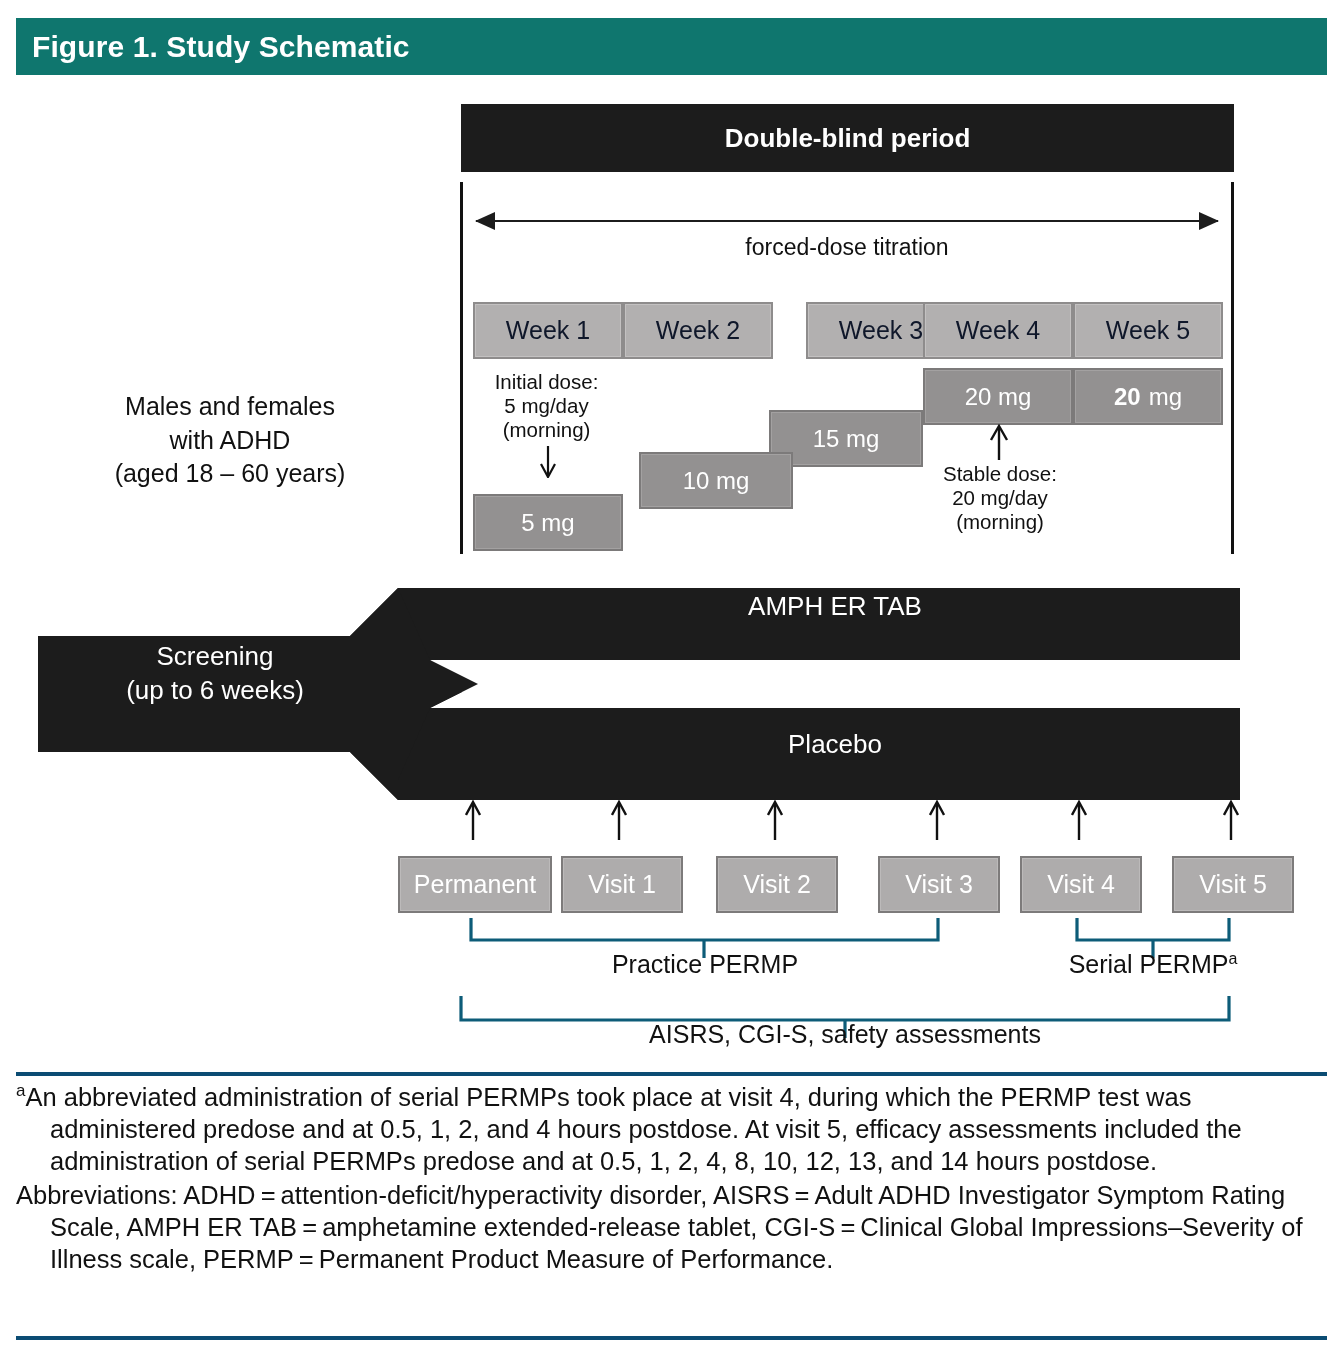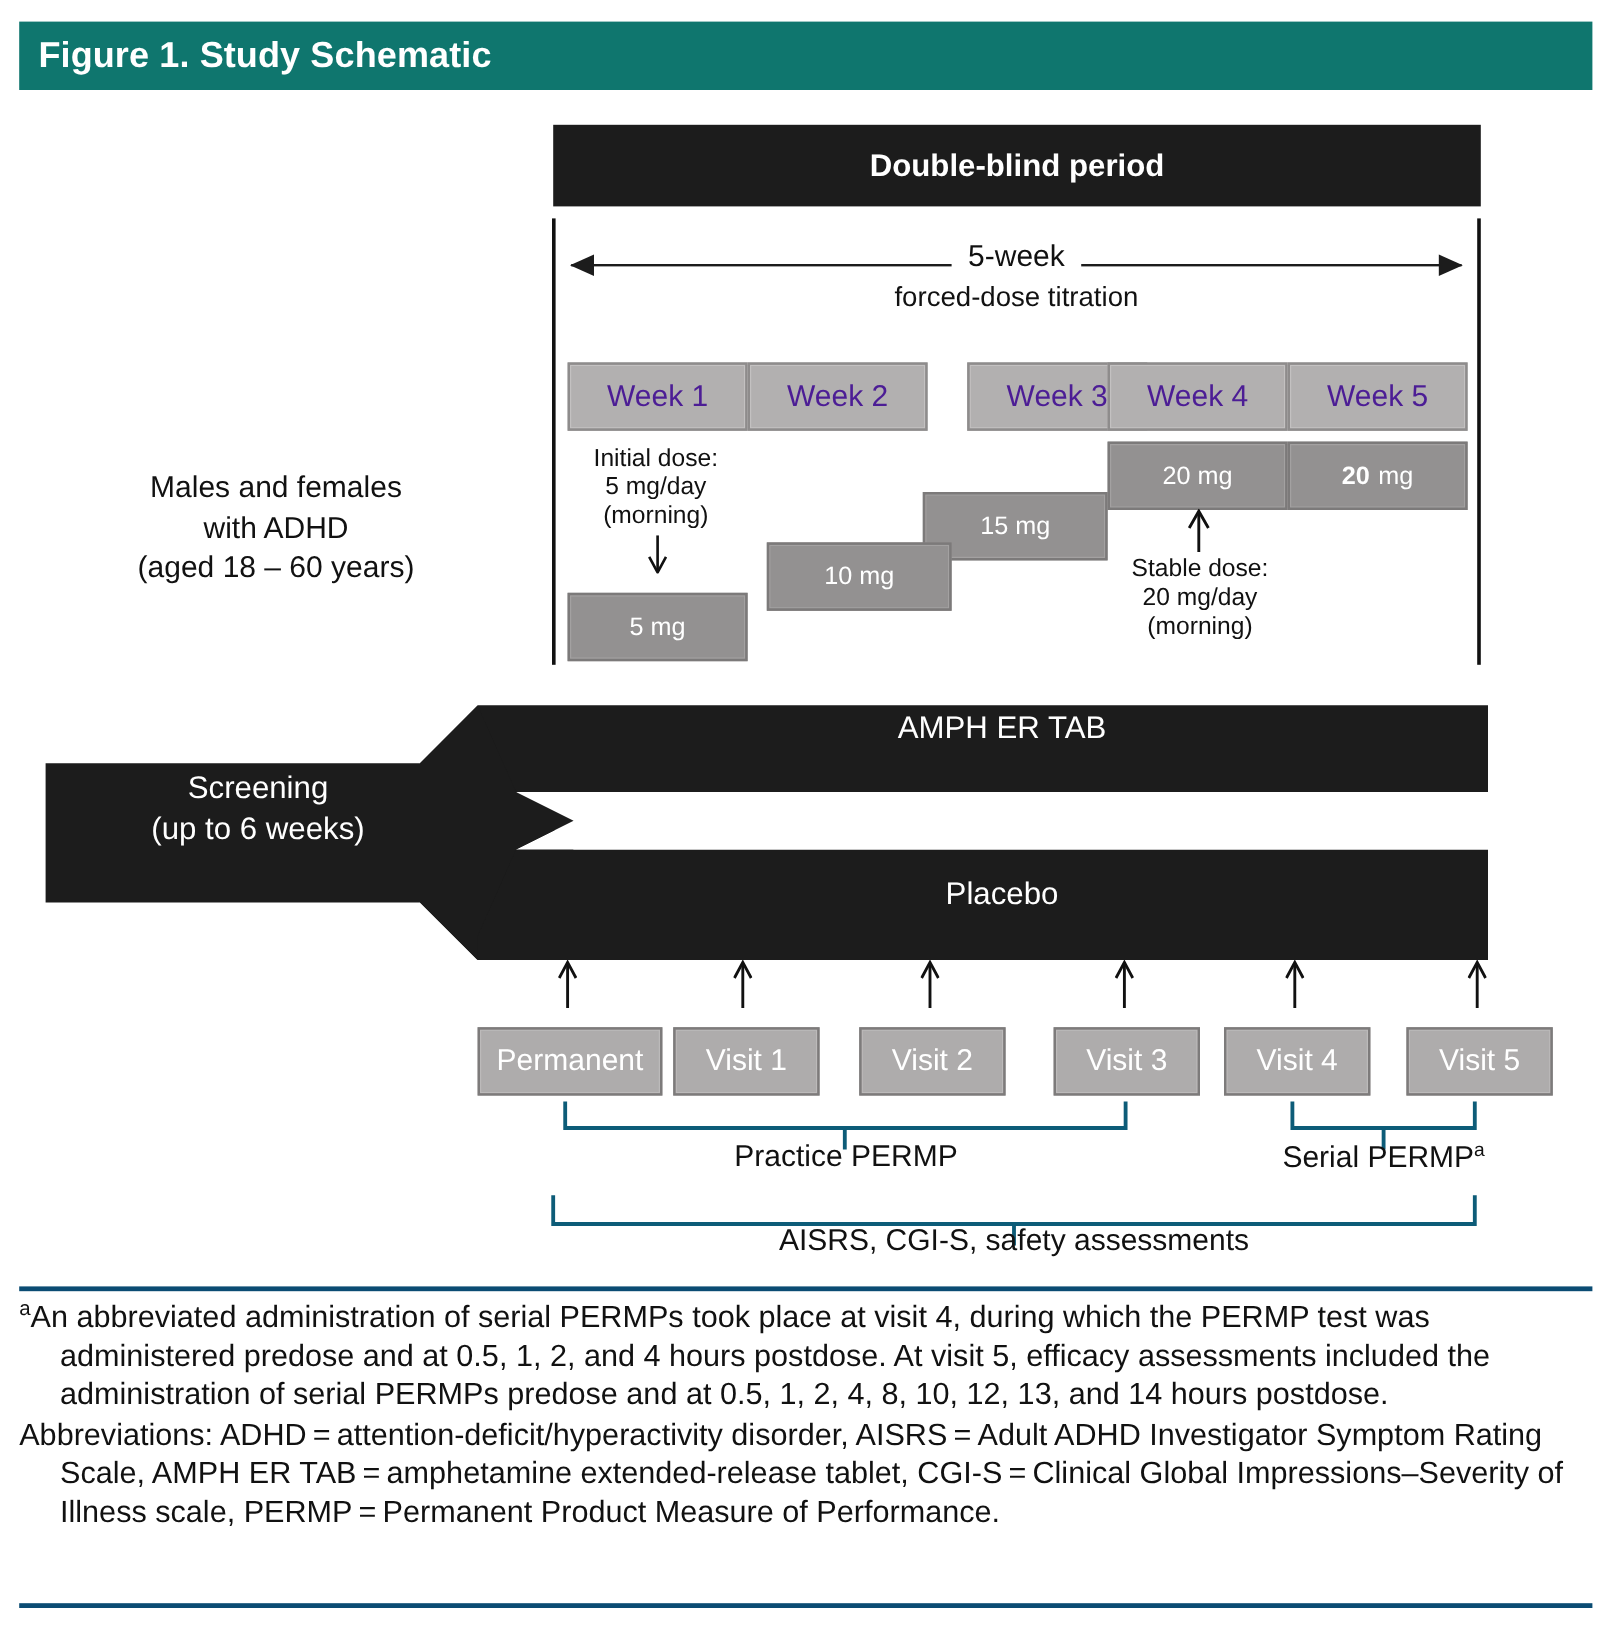--- a/index.html
+++ b/index.html
@@ -61,28 +61,28 @@
     right:-1px;transform:translateY(-50%);
     border-top:9px solid transparent;border-bottom:9px solid transparent;
     border-left:20px solid #1c1c1c;
   }
 
   
   .wk-box{
     height:53px;background:#b2b0b0;border:2px solid #8e8c8c;
     box-shadow:inset 0 0 0 1px #c3c1c1;
     display:flex;align-items:center;justify-content:center;
-    color:#4c1d95;font-size:25px;
+    color:#0f172a;font-size:25px;
   }
   
   .dose-box{
     height:53px;background:#939191;border:2px solid #7c7a7a;
     box-shadow:inset 0 0 0 1px #a3a1a1;
     display:flex;align-items:center;justify-content:center;
-    color:#ffffff;font-size:21px;
+    color:#ffffff;font-size:24px;
   }
   .dose-box .bold{font-weight:bold;}
   .dose-box .sp{display:inline-block;width:.34em;}
 
   
   .annot{font-size:20.5px;line-height:1.18;color:#111111;text-align:center;}
 
   
   #init-arrow{left:539px;top:446px;width:18px;height:32px;}
   
@@ -141,23 +141,20 @@
   <div id="dbp-label">Double-blind period</div>
 </div>
 
 <div class="abs vrule" id="vrule-left"></div>
 <div class="abs vrule" id="vrule-right"></div>
 
 <div class="abs" id="titration-wrap">
   <div id="titration-line"></div>
   <div class="arrow-head" id="arrow-left"></div>
   <div class="arrow-head" id="arrow-right"></div>
-  <div id="titration-top-label">
-    <span>5-week</span>
-  </div>
   <div id="titration-bottom-label">forced-dose titration</div>
 </div>
 
 <div class="abs wk-box" style="left:473px;top:302px;width:146px;">
   <span>Week 1</span>
 </div>
 <div class="abs wk-box" style="left:623px;top:302px;width:146px;">
   <span>Week 2</span>
 </div>
 <div class="abs wk-box" style="left:806px;top:302px;width:146px;">

